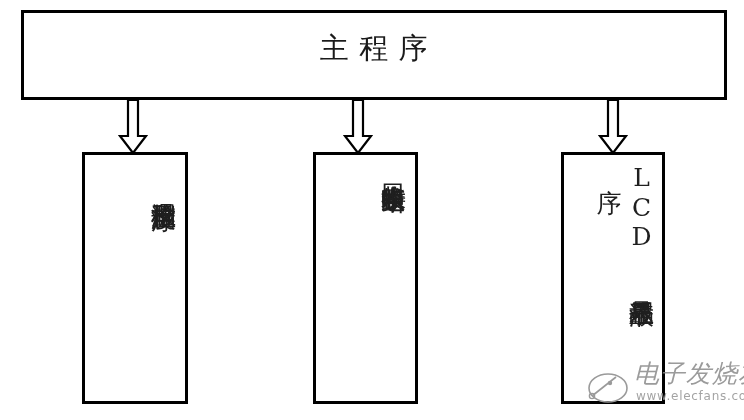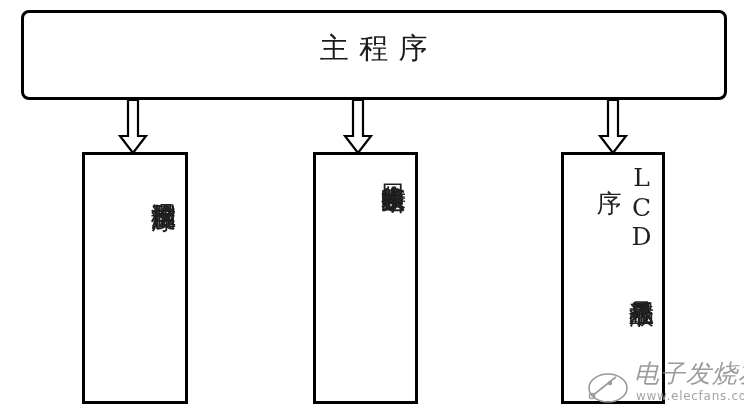--- a/index.html
+++ b/index.html
@@ -22,21 +22,20 @@
     box-sizing: border-box;
     border: 3px solid #000000;
     background: #ffffff;
   }
 
   #main-box {
     left: 21px;
     top: 10px;
     width: 706px;
     height: 90px;
-    border-radius: 8px;
   }
 
   .main-title {
     position: absolute;
     left: 0;
     top: 18px;
     width: 100%;
     text-align: center;
     font-size: 29px;
     line-height: 34px;

